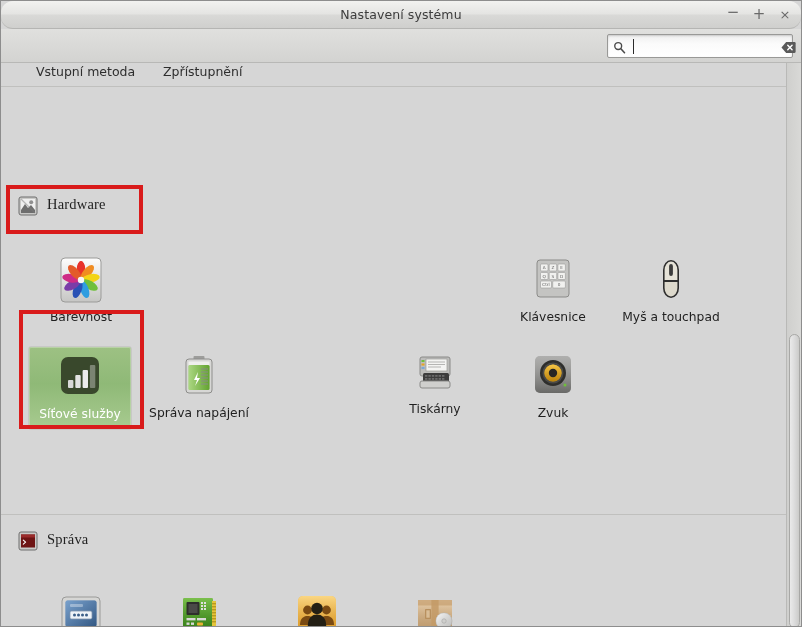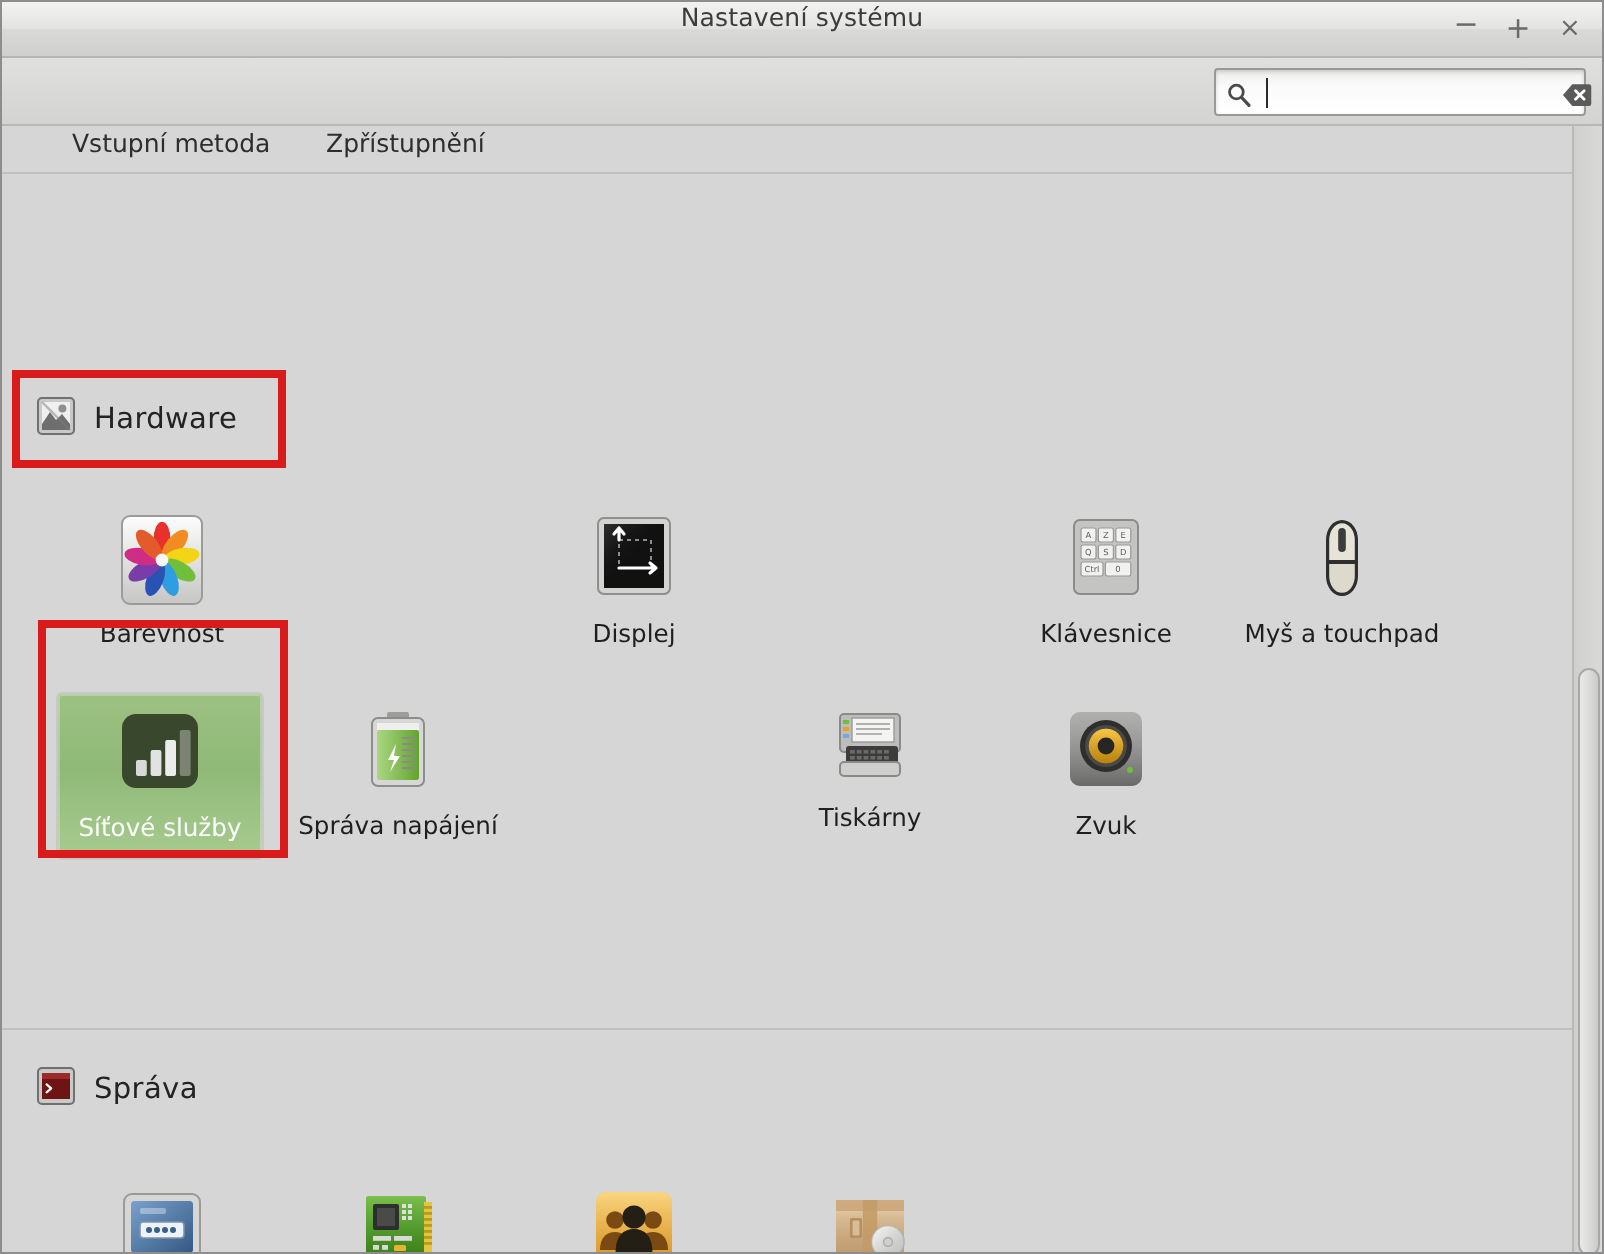--- a/index.html
+++ b/index.html
@@ -19,22 +19,23 @@
     border: 1px solid #8d8d8d;
     overflow: hidden;
   }
   
   .titlebar {
     position: relative;
     height: 27px;
     background: linear-gradient(to bottom, #f2f2f0 0%, #e4e4e2 48%, #d9d9d7 52%, #cfcfcd 100%);
     border-bottom: 1px solid #b5b5b3;
     display: flex;
-    align-items: flex-start;
+    align-items: center;
     justify-content: center;
+    border-radius: 12px;
   }
   .title-text {
     font-size: 12.5px;
     color: #3c3c3c;
     letter-spacing: 0.1px;
     user-select: none;
   }
   .win-buttons {
     position: absolute;
     right: 8px; top: 0; bottom: 0;
@@ -115,24 +116,25 @@
     font-size: 12.5px;
     color: #2e2e2e;
     white-space: nowrap;
   }
   .group {
     position: absolute;
     left: 0; right: 0;
   }
   .group-header {
     display: flex;
-    align-items: flex-end;
+    align-items: flex-start;
     gap: 9px;
     padding-left: 17px;
     height: 22px;
+    font-family: Liberation Serif, serif;
   }
   .group-header .ghdr-icon { width: 20px; height: 20px; flex: 0 0 auto; }
   .group-header .ghdr-text {
     font-size: 14.5px;
     color: #232323;
     letter-spacing: 0.2px;
   }
   .grid {
     position: relative;
   }
@@ -284,39 +286,20 @@
                 <ellipse cx="0" cy="-10" rx="4.2" ry="9" fill="#cf2c86" transform="rotate(280)"></ellipse>
                 <ellipse cx="0" cy="-10" rx="4.2" ry="9" fill="#e35b2a" transform="rotate(320)"></ellipse>
                 <circle cx="0" cy="0" r="3.2" fill="#f7f7f7"></circle>
               </g>
             </svg>
           </span>
           <span class="tile-label">Barevnost</span>
         </div>
 
 
-        <div class="tile" style="left:264px; top:32px">
-          <span class="tile-icon">
-            <svg viewBox="0 0 48 48" width="48" height="48">
-              <rect x="6" y="3" width="36" height="38" rx="3" fill="#d3d3d1" stroke="#8f8f8d" stroke-width="1"></rect>
-              <rect x="9" y="6" width="30" height="32" fill="#111111"></rect>
-              <rect x="9" y="6" width="30" height="32" fill="url(#dgl)"></rect>
-              <defs>
-                <linearGradient id="dgl" x1="0" y1="0" x2="1" y2="1">
-                  <stop offset="0%" stop-color="#4a4a4a" stop-opacity="0.55"></stop>
-                    <stop offset="60%" stop-color="#000" stop-opacity="0"></stop>
-                </linearGradient>
-              </defs>
-              <rect x="16.5" y="14" width="16" height="14" fill="none" stroke="#8e8e8e" stroke-width="1" stroke-dasharray="2 2"></rect>
-              <path d="M16.5 14 L16.5 8 M16.5 8 L14 11 M16.5 8 L19 11" stroke="#ffffff" stroke-width="1.6" fill="none" stroke-linecap="round"></path>
-              <path d="M16.5 28 L35 28 M35 28 L32 25.5 M35 28 L32 30.5" stroke="#ffffff" stroke-width="1.6" fill="none" stroke-linecap="round"></path>
-            </svg>
-          </span>
-          <span class="tile-label">Displej</span>
-        </div>
 
 
         <div class="tile" style="left:500px; top:32px">
           <span class="tile-icon">
             <svg viewBox="0 0 48 48" width="48" height="48">
               <rect x="8" y="4" width="32" height="37" rx="3" fill="#c4c4c2" stroke="#8b8b89" stroke-width="1"></rect>
               <g fill="#f1f1ef" stroke="#9a9a98" stroke-width="0.6">
                 <rect x="11.5" y="8" width="7.5" height="7" rx="1"></rect>
                 <rect x="20.2" y="8" width="7.5" height="7" rx="1"></rect>
                 <rect x="28.9" y="8" width="7.5" height="7" rx="1"></rect>

